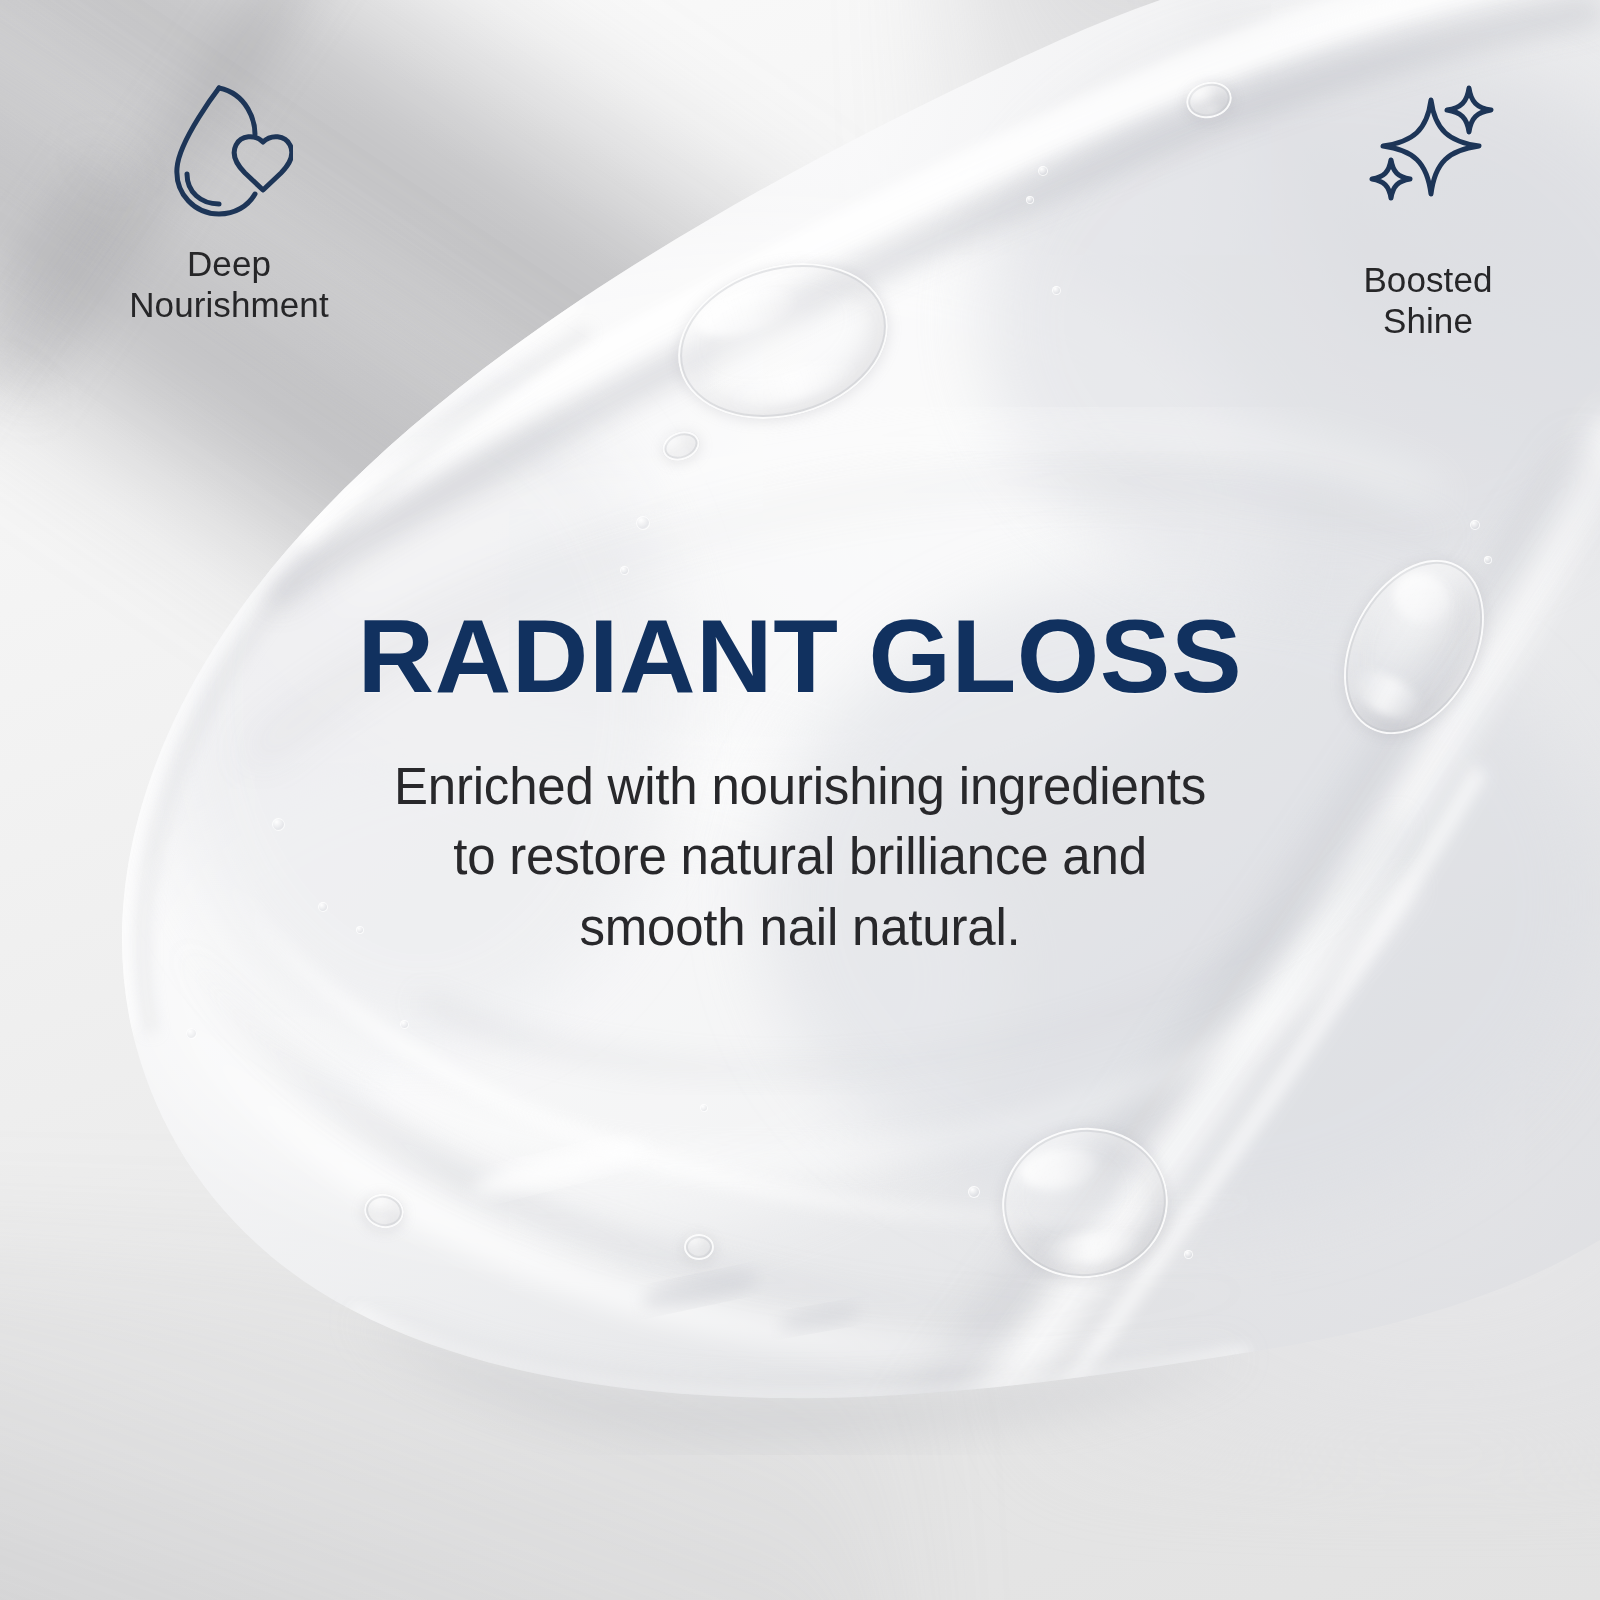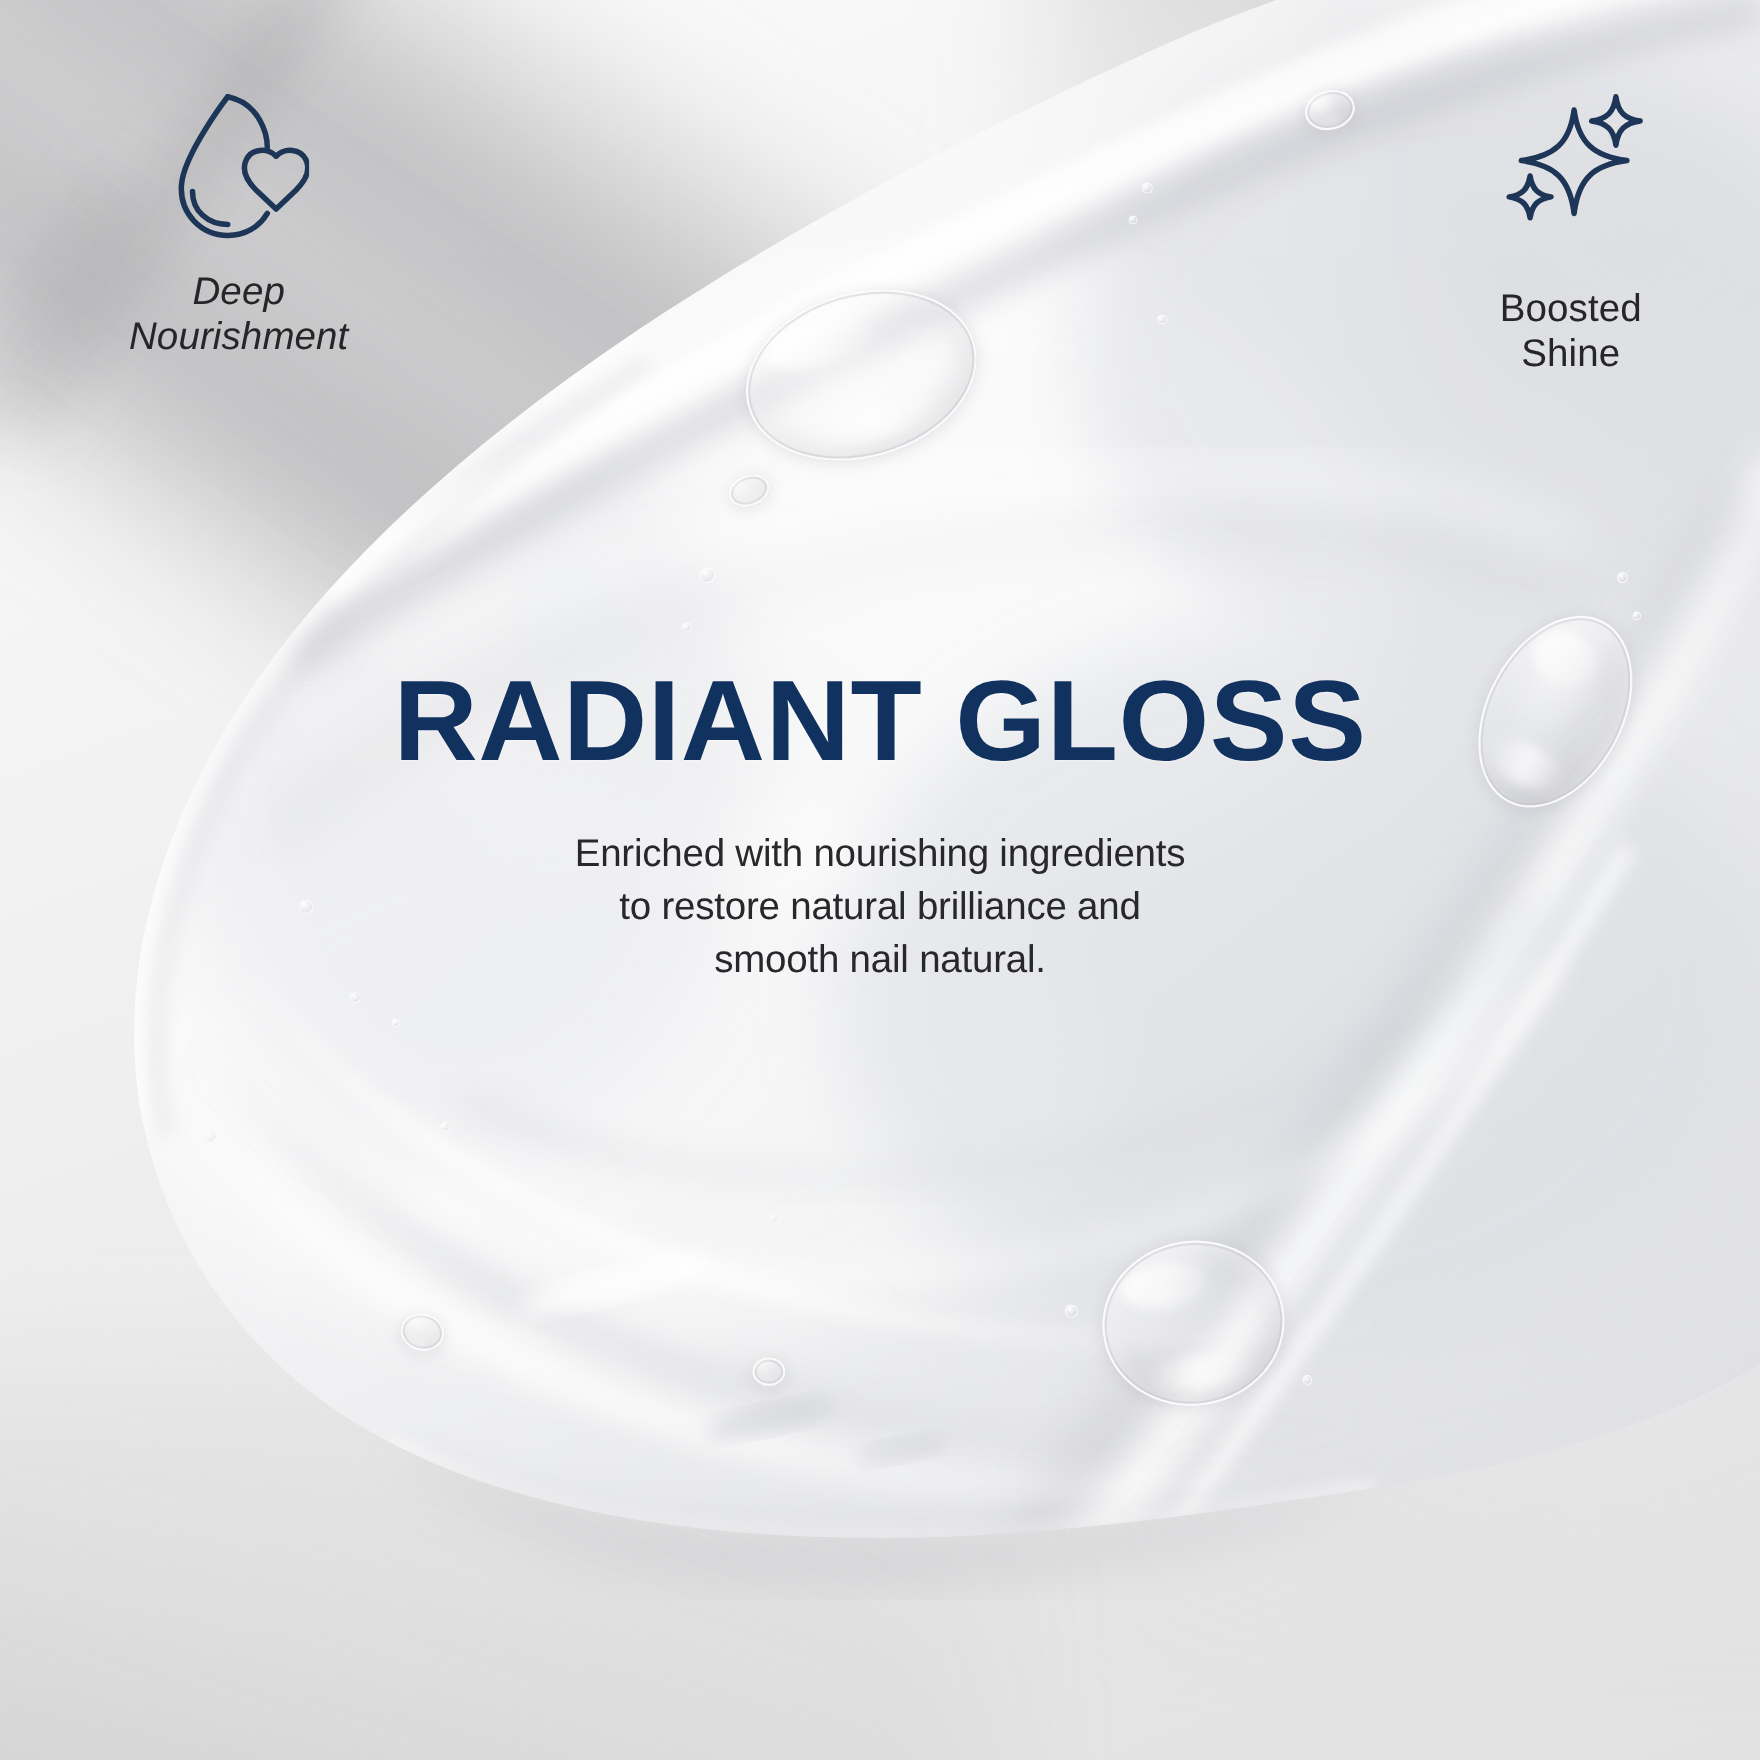--- a/index.html
+++ b/index.html
@@ -146,21 +146,21 @@
     line-height: 1.18;
   }
   .feature .icon { display: block; }
   .feature .flabel {
     margin-top: 16px;
     font-size: 35px;
     color: #262628;
     letter-spacing: 0.1px;
     white-space: pre-line;
   }
-  .feat-tl { left: 72px; top: 82px; width: 290px; font-style: italic; }
+  .feat-tl { left: 84px; top: 82px; width: 290px; }
   .feat-tr { left: 1296px; top: 82px; width: 264px; gap: 16px; }
   .feat-br { left: 1296px; top: 1238px; width: 264px; }
 
   
   .center-block {
     position: absolute;
     left: 50%;
     top: 604px;
     transform: translateX(-50%);
     width: 1100px;
@@ -171,21 +171,21 @@
     font-weight: 700;
     color: #11315f;
     letter-spacing: 0.5px;
     line-height: 1.0;
     margin: 0;
     transform: scaleX(1.02);
     text-shadow: 0 1px 2px rgba(255,255,255,0.5);
   }
   .subline {
     margin: 44px 0 0 0;
-    font-size: 35px;
+    font-size: 51px;
     font-weight: 400;
     color: #28282b;
     line-height: 1.38;
     letter-spacing: -0.2px;
   }
   .subline span { display: block; }
 </style>
 </head>
 <body>
 

